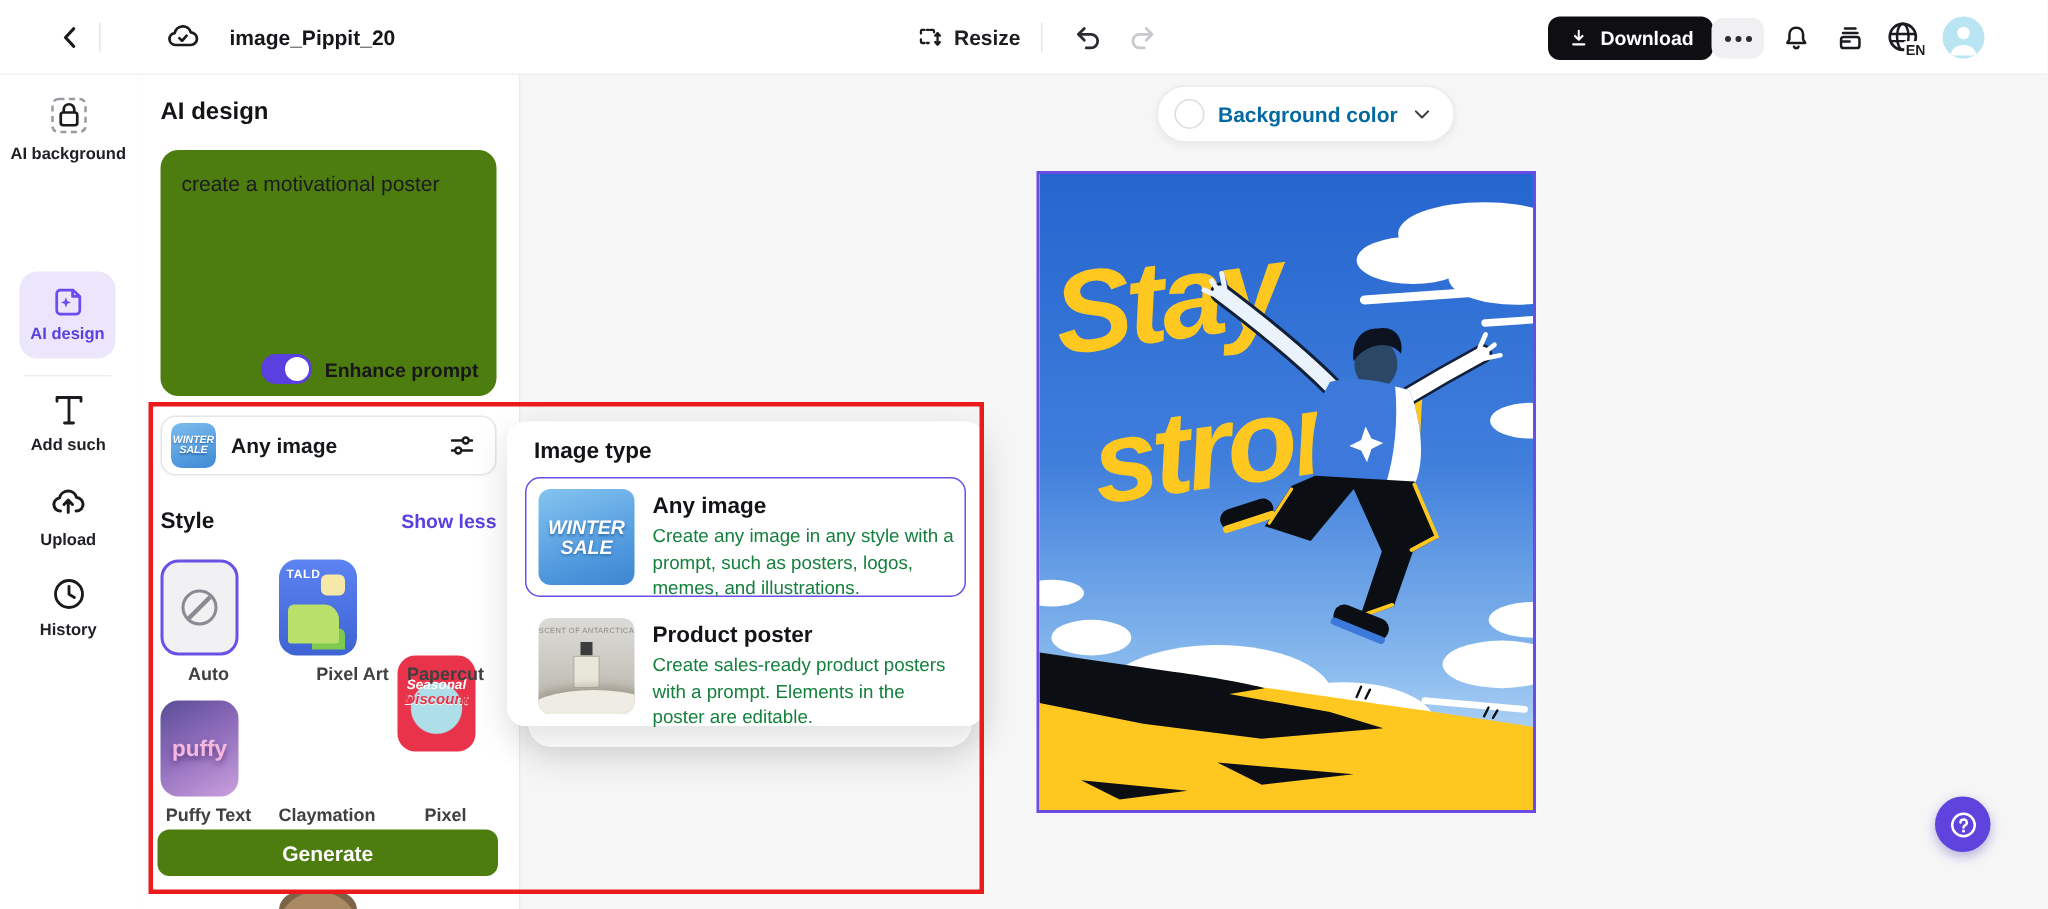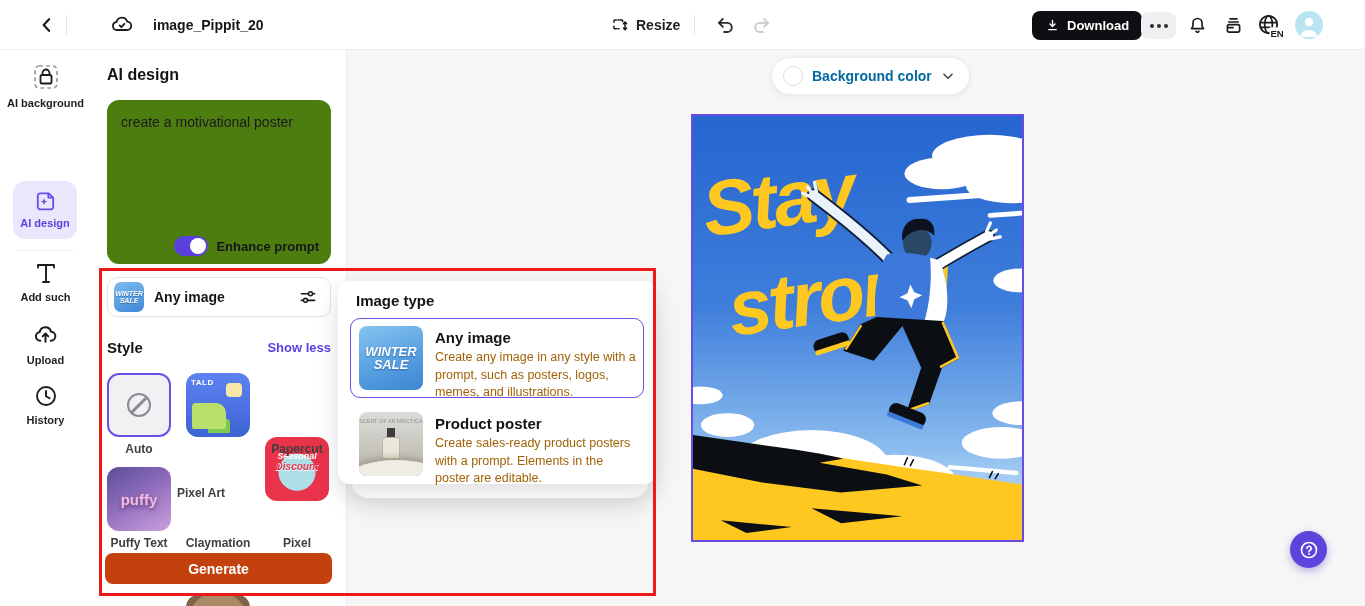--- a/index.html
+++ b/index.html
@@ -33,56 +33,56 @@
   .toggle .knob { position:absolute; right:2px; top:2px; width:16px; height:16px; border-radius:50%; background:#fff; }
   .enhance-lbl { font-size:13px; font-weight:bold; color:#17171b; }
 
   .selector-row { position:absolute; left:107px; top:277px; width:224px; height:40px; background:#fff; border:1px solid #e6e6ea; border-radius:10px; display:flex; align-items:center; padding:0 12px 0 6px; gap:10px; cursor:pointer; box-shadow:0 1px 2px rgba(0,0,0,.03); }
   .mini-thumb { width:30px; height:30px; border-radius:7px; background:linear-gradient(160deg,#7cbcee,#3f8ad6); display:flex; flex-direction:column; align-items:center; justify-content:center; color:#fff; font-weight:bold; font-style:italic; font-size:7px; line-height:1.05; text-shadow:0 1px 1px rgba(0,60,120,.5); flex:0 0 auto; }
   .selector-lbl { font-size:14px; font-weight:bold; color:#17171b; flex:1; }
 
   .style-head { position:absolute; left:107px; top:339px; font-size:15px; font-weight:bold; color:#141418; }
   .show-less { position:absolute; left:231px; top:340px; width:100px; text-align:right; font-size:13px; font-weight:bold; color:#5b40e0; cursor:pointer; }
 
-  .tile { position:absolute; width:64px; height:64px; border-radius:12px; overflow:hidden; cursor:pointer; }
+  .tile { position:absolute; width:52px; height:64px; border-radius:12px; overflow:hidden; cursor:pointer; }
   .tile-label { position:absolute; width:78px; text-align:center; font-size:12px; color:#404040;font-weight:bold; }
   .tile.auto { background:#f1f1f3; border:2px solid #6a51e6; display:flex; align-items:center; justify-content:center; }
   .no-sym { width:24px; height:24px; border:2.5px solid #8a8a92; border-radius:50%; position:relative; }
   .no-sym::after { content:""; position:absolute; left:-1px; top:9px; width:21px; height:2.5px; background:#8a8a92; transform:rotate(-45deg); }
   .tile.pixel { background:linear-gradient(180deg,#5d83f2 0%,#4a6fe0 60%,#3e63d2 100%); position:relative; }
   .tile.pixel::before { content:""; position:absolute; left:6px; bottom:8px; width:34px; height:26px; background:#b9e06a; border-radius:4px 10px 2px 2px; box-shadow:10px 10px 0 -6px #7ec94f; }
   .tile.pixel::after { content:""; position:absolute; right:8px; top:10px; width:16px; height:14px; background:#f6e9a8; border-radius:4px; }
   .tile.pixel .tile-txt { position:absolute; left:5px; top:5px; color:#fff; font-size:8px; font-weight:bold; letter-spacing:.5px; }
   .tile.papercut { background:radial-gradient(circle at 50% 55%, #aedfe8 0 38%, #e8334a 40% 100%); position:relative; }
   .tile.papercut .pc1 { position:absolute; top:14px; width:100%; text-align:center; color:#fff; font-size:9px; font-weight:bold; font-style:italic; }
   .tile.papercut .pc2 { position:absolute; top:24px; width:100%; text-align:center; color:#e8334a; font-size:10px; font-weight:bold; font-style:italic; text-shadow:0 1px 0 #fff; }
   .tile.puffy { background:linear-gradient(150deg,#5a4d96 0%,#8e6cbb 45%,#caa0de 100%); display:flex; align-items:center; justify-content:center; }
   .tile.puffy .tile-txt { color:#f5b8e0; font-size:15px; font-weight:bold; text-shadow:0 2px 4px rgba(60,20,90,.7), 0 0 2px #fff3; }
   .tile.clay { background:radial-gradient(circle at 50% 42%, #c9a87f 0 26%, #a98a64 28% 60%, #7d6448 62% 100%); position:relative; }
   .tile.clay::before { content:""; position:absolute; left:22px; top:12px; width:20px; height:18px; border-radius:50% 50% 45% 45%; background:#c2a077; box-shadow:-5px 1px 0 -2px #c2a077, 5px 1px 0 -2px #c2a077; }
   .tile.clay::after { content:""; position:absolute; left:27px; top:17px; width:3px; height:3px; border-radius:50%; background:#fff; box-shadow:7px 0 0 #fff; }
 
-  .generate-btn { position:absolute; left:105px; top:553px; width:227px; height:31px; background:#c2410c; color:#fff; font-size:14px; font-weight:bold; border:none; border-radius:8px; cursor:pointer; z-index:16; }
+  .generate-btn { position:absolute; left:105px; top:553px; width:227px; height:31px; background:#4d7c0f; color:#fff; font-size:14px; font-weight:bold; border:none; border-radius:8px; cursor:pointer; z-index:16; }
 
   
   .popup-shadow-card { position:absolute; left:352px; top:300px; width:296px; height:198px; background:#fff; border-radius:16px; box-shadow:0 10px 24px rgba(0,0,0,.10); z-index:20; }
   .popup { position:absolute; left:338px; top:281px; width:318px; height:203px; background:#fff; border-radius:12px; box-shadow:0 8px 24px rgba(0,0,0,.13); z-index:21; }
   .popup-title { position:absolute; left:18px; top:11px; font-size:15px; font-weight:bold; color:#141418; }
   .opt-card { position:absolute; left:12px; width:294px; height:80px; border-radius:10px; border:1.5px solid transparent; display:flex; align-items:flex-start; gap:12px; padding:7px 8px; cursor:pointer; }
   .opt-card.selected { border-color:#6a4ee8; }
   .opt-thumb { width:64px; height:64px; border-radius:8px; flex:0 0 auto; position:relative; overflow:hidden; }
   .opt-thumb.winter { background:linear-gradient(160deg,#85c4f0 0%,#4e97dd 70%,#3e86cf 100%); display:flex; flex-direction:column; align-items:center; justify-content:center; color:#fff; font-weight:bold; font-style:italic; font-size:13px; line-height:1; text-shadow:0 1px 2px rgba(10,70,140,.6); }
   .opt-thumb.product { background:linear-gradient(180deg,#dcdcd8 0%,#c9c6bf 55%,#b5b1a8 100%); }
   .opt-thumb.product .cap { position:absolute; top:6px; width:100%; text-align:center; font-size:5px; letter-spacing:.3px; color:#8c8a84; }
   .opt-thumb.product .bottle-cap { position:absolute; left:28px; top:16px; width:8px; height:10px; background:#3c3c3c; }
   .opt-thumb.product .bottle { position:absolute; left:23px; top:25px; width:18px; height:22px; background:#e9e6da; border:1px solid #bab6a8; }
   .opt-thumb.product .mound { position:absolute; left:-8px; bottom:-14px; width:90px; height:30px; background:#efece4; border-radius:50%; box-shadow:0 -3px 6px rgba(120,110,90,.4); }
   .opt-txt { padding-top:3px; }
   .opt-title { font-size:15px; font-weight:bold; color:#141418; margin-bottom:3px; }
-  .opt-desc { font-size:12.5px; color:#a16207; line-height:1.4; width:202px; }
+  .opt-desc { font-size:12.5px; color:#15803d; line-height:1.4; width:202px; }
 
   
   .red-rect { position:absolute; left:99px; top:268px; width:557px; height:328px; border:3px solid #ec1a1a; z-index:40; pointer-events:none; }
 
   
   .canvas { position:absolute; left:347px; top:50px; width:1018px; height:556px; background:#f6f6f7; }
   .bgcolor-btn { position:absolute; left:771px; top:57px; height:38px; padding:0 14px 0 11px; background:#fff; border:1px solid #ececf0; border-radius:19px; box-shadow:0 2px 6px rgba(0,0,0,.06); display:flex; align-items:center; gap:9px; cursor:pointer; z-index:10; }
   .swatch { width:20px; height:20px; border-radius:50%; background:#fff; border:1px solid #dcdce0; }
   .bgcolor-lbl { font-size:14px; font-weight:bold; color:#0369a1; }
   .poster { position:absolute; left:691px; top:114px; width:333px; height:428px; border:2px solid #6a4be4; z-index:5; cursor:pointer; }
@@ -249,21 +249,21 @@
     <span class="no-sym"></span>
   </div>
 <div class="tile pixel" style="left:186px;top:373px;z-index:15;">
     <span class="tile-txt">TALD</span>
   </div>
 <div class="tile papercut" style="left:265px;top:373px;z-index:15;">
   <span class="pc1">Seasonal</span>
   <span class="pc2">Discount</span>
 </div>
 <div class="tile-label" style="left:100px;top:442px;z-index:15;">Auto</div>
-<div class="tile-label" style="left:162px;top:442px;z-index:15;margin-top:44px;">Pixel Art</div>
+<div class="tile-label" style="left:196px;top:442px;z-index:15;">Pixel Art</div>
 <div class="tile-label" style="left:258px;top:442px;z-index:15;">Papercut</div>
 
 <div class="tile puffy" style="left:107px;top:467px;z-index:15;">
     <span class="tile-txt">puffy</span>
   </div>
 <div class="tile clay" style="left:186px;top:467px;z-index:15;"></div>
 
 <div class="tile-label" style="left:100px;top:536px;z-index:15;">Puffy Text</div>
 <div class="tile-label" style="left:179px;top:536px;z-index:15;">Claymation</div>
 <div class="tile-label" style="left:258px;top:536px;z-index:15;">Pixel</div>

